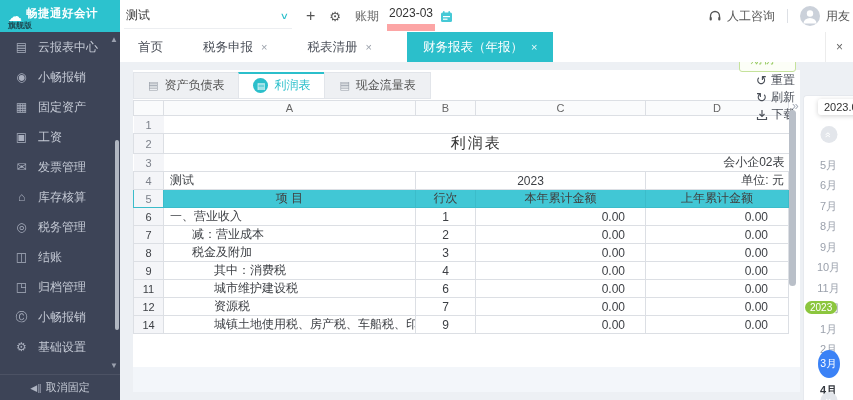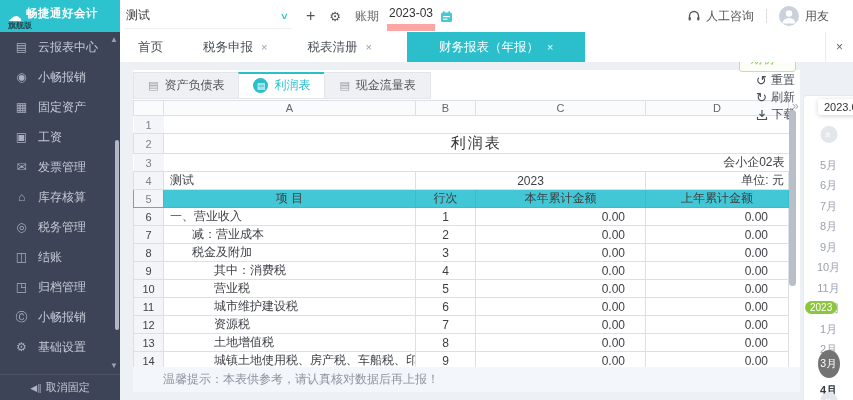--- a/index.html
+++ b/index.html
@@ -15,41 +15,41 @@
   .logo-sub { position:absolute; left:8px; bottom:1px; font-size:8px; color:#1D4E57; font-weight:bold; }
   .company-select { display:flex; align-items:center; justify-content:space-between; width:168px; margin-left:4px; height:26px; border-bottom:1px solid #ECEEF1; cursor:pointer; }
   .company-name { color:#333; padding-left:2px; }
   .chev { color:#2BBFCB; font-size:9px; transform:scaleX(1.4); margin-right:4px; }
   .tb-icon { color:#555; margin-left:14px; cursor:pointer; }
   .plus-icon { font-size:16px; font-weight:400; }
   .gear-icon { font-size:13px; }
   .period-label { color:#666; margin-left:14px; }
   .period-value { color:#333; margin-left:8px; border-bottom:7px solid #fca5a5; padding:4px 2px; }
   .cal-icon { margin-left:5px; display:inline-flex; }
-  .topbar-right { margin-left:auto; display:flex; align-items:center; margin-right:24px; }
+  .topbar-right { margin-left:auto; display:flex; align-items:center; margin-right:3px; }
   .help-label { color:#555; margin-left:5px; }
   .tb-divider { width:1px; height:14px; background:#DDE0E5; margin:0 12px; }
   .user-label { color:#555; margin-left:6px; }
 
   
   .sidebar { position:absolute; left:0; top:32px; width:120px; height:368px; background:#3D4457; overflow:hidden; z-index:20; }
   .sitem { display:flex; align-items:center; height:30px; padding-left:13px; color:#C5CAD5; cursor:pointer; }
   .sitem .sicon { width:17px; color:#A9AFBE; font-size:12px; margin-right:8px; text-align:center; }
   .sitem.partial { opacity:.55; }
   .side-scroll-up { position:absolute; right:2px; top:3px; color:#9AA0AE; font-size:8px; }
   .side-scroll-dn { position:absolute; right:2px; bottom:30px; color:#9AA0AE; font-size:8px; }
   .side-thumb { position:absolute; right:1px; top:108px; width:4px; height:190px; background:#C7CCD6; border-radius:2px; opacity:.85; }
   .pin-bar { position:absolute; left:0; bottom:0; width:120px; height:26px; background:#3D4457; border-top:1px solid rgba(255,255,255,.08); display:flex; align-items:center; justify-content:center; color:#C5CAD5; font-size:11px; cursor:pointer; }
   .unpin-icon { font-size:9px; margin-right:4px; color:#AEB4C2; }
 
   
   .tabrow { position:absolute; left:120px; top:32px; width:733px; height:30px; background:#fff; display:flex; align-items:stretch; padding-left:13px; z-index:10; }
   .tab { display:flex; align-items:center; padding:0 5px; margin-right:30px; color:#4A4F58; font-size:12.5px; cursor:pointer; white-space:nowrap; }
   .tab .tclose { margin-left:8px; color:#9AA0AA; font-size:11px; }
-  .tab.active { background:#2BBFCB; color:#fff; padding:0 32px; margin-right:6px; }
+  .tab.active { background:#2BBFCB; color:#fff; padding:0 16px; margin-right:6px; }
   .tab.active .tclose { color:#E8FBFC; }
   .tabrow-close { position:absolute; right:0; top:32px; width:28px; height:30px; background:#fff; border-left:1px solid #ECECEC; display:flex; align-items:center; justify-content:center; color:#666; cursor:pointer; z-index:11; }
 
   
   .card { position:absolute; left:133px; top:70px; width:667px; height:322px; background:#fff; z-index:5; }
   .toolbar { height:30px; display:flex; align-items:center; }
   .stab-group { display:flex; align-items:center; height:27px; }
   .stab { display:flex; align-items:center; height:27px; padding:0 14px; background:#EEF0F3; border:1px solid #E2E5EA; border-right:none; color:#555; cursor:pointer; white-space:nowrap; }
   .stab:last-child { border-right:1px solid #E2E5EA; }
   .stab .sticon { font-size:11px; color:#9AA0AA; margin-right:6px; }
@@ -91,21 +91,21 @@
 
   
   .timeline { position:absolute; left:803px; top:95px; width:50px; height:305px; background:#fff; border-left:1px solid #E6E9EE; border-top:1px solid #E6E9EE; border-top-left-radius:4px; z-index:6; }
   .period-box { position:absolute; left:14px; top:3px; background:#fff; border-radius:3px; box-shadow:0 1px 5px rgba(0,0,0,.18); padding:2px 6px; font-size:11px; color:#333; white-space:nowrap; z-index:7; }
   .tl-up { position:absolute; left:50%; transform:translateX(-50%); top:30px; width:17px; height:17px; border-radius:50%; background:#E3E6EB; color:#fff; display:flex; align-items:center; justify-content:center; cursor:pointer; }
   .tl-up span { display:inline-block; transform:rotate(-90deg); font-size:10px; line-height:1; }
   .tl-dn { position:absolute; left:50%; transform:translateX(-50%); bottom:-9px; width:17px; height:17px; border-radius:50%; background:#E3E6EB; color:#fff; display:flex; align-items:center; justify-content:center; }
   .tl-dn span { display:inline-block; transform:rotate(90deg); font-size:10px; line-height:1; }
   .months { position:absolute; left:0; top:56px; width:100%; display:flex; flex-direction:column; align-items:center; }
   .month { height:20.5px; display:flex; align-items:flex-end; justify-content:center; color:#9BA1AC; font-size:11px; cursor:pointer; width:100%; }
-  .month.cur span { background:#737373; color:#fff; width:22px; height:28px; border-radius:50%; display:inline-flex; align-items:center; justify-content:center; font-size:10.5px; }
+  .month.cur span { background:#3b82f6; color:#fff; width:22px; height:28px; border-radius:50%; display:inline-flex; align-items:center; justify-content:center; font-size:10.5px; }
   .month.next { color:#33373E; font-weight:bold; }
   .year-badge { position:absolute; left:1px; top:205px; background:#8CC63E; color:#fff; font-size:10px; border-radius:8px; padding:1px 5px; z-index:7; }
 
   svg { display:block; }
 </style>
 </head>
 <body>
 
 <div class="page">
 
@@ -344,59 +344,44 @@
             <td class="cd num">0.00</td>
           </tr>
           <tr class="dr ind2">
             <td class="rh">9</td>
             <td class="ca">其中：消费税</td>
             <td class="cb">4</td>
             <td class="cc num">0.00</td>
             <td class="cd num">0.00</td>
           </tr>
           <tr class="dr ind2">
-            <td class="rh">10</td>
-            <td class="ca">营业税</td>
-            <td class="cb">5</td>
-            <td class="cc num">0.00</td>
-            <td class="cd num">0.00</td>
-          </tr>
-          <tr class="dr ind2">
             <td class="rh">11</td>
             <td class="ca">城市维护建设税</td>
             <td class="cb">6</td>
             <td class="cc num">0.00</td>
             <td class="cd num">0.00</td>
           </tr>
           <tr class="dr ind2">
             <td class="rh">12</td>
             <td class="ca">资源税</td>
             <td class="cb">7</td>
             <td class="cc num">0.00</td>
             <td class="cd num">0.00</td>
           </tr>
           <tr class="dr ind2">
-            <td class="rh">13</td>
-            <td class="ca">土地增值税</td>
-            <td class="cb">8</td>
-            <td class="cc num">0.00</td>
-            <td class="cd num">0.00</td>
-          </tr>
-          <tr class="dr ind2">
             <td class="rh">14</td>
             <td class="ca">城镇土地使用税、房产税、车船税、印花税</td>
             <td class="cb">9</td>
             <td class="cc num">0.00</td>
             <td class="cd num">0.00</td>
           </tr>
         </tbody>
     </table>
 
     <div class="tipbar">
-      <span class="tip-left">温馨提示：本表供参考，请认真核对数据后再上报！</span>
     </div>
   </div>
 
   <div class="v-thumb"></div>
   <div class="expand-ico">»</div>
 
   <div class="timeline">
     <div class="period-box">2023.03</div>
     <div class="tl-up">
         <span>»</span>

